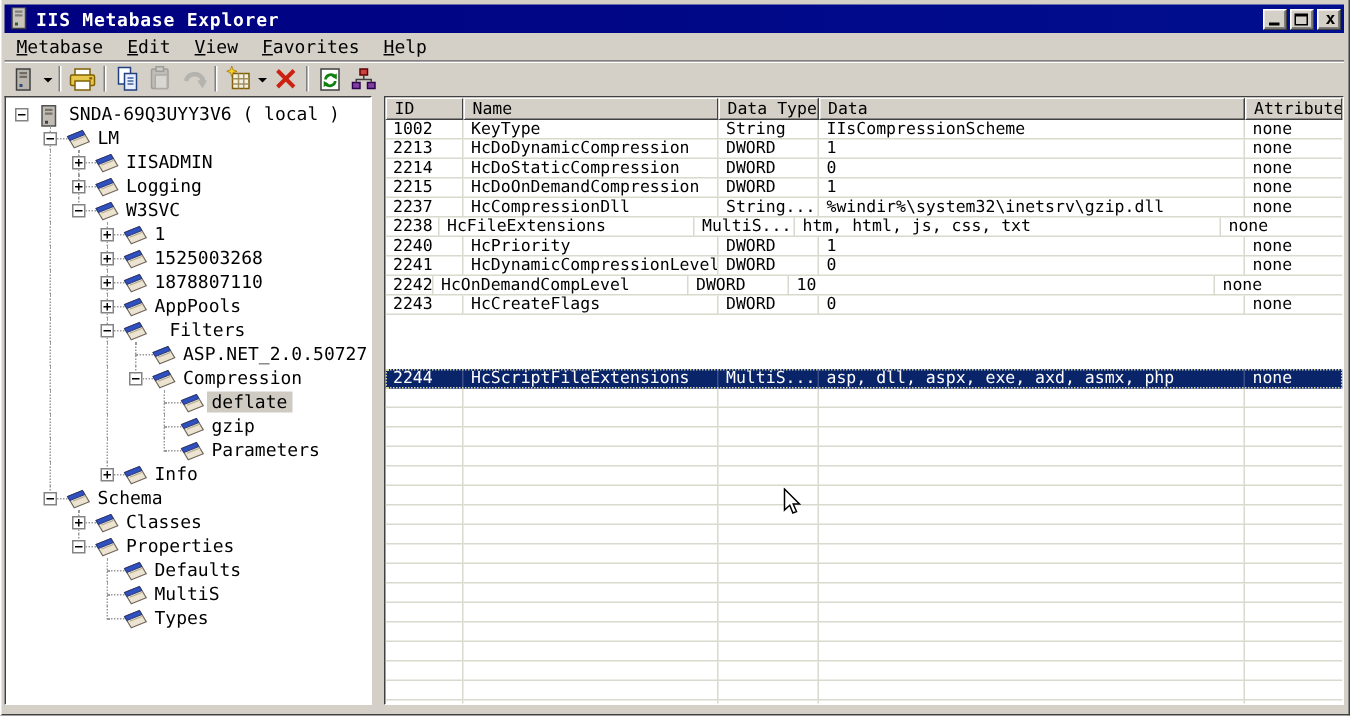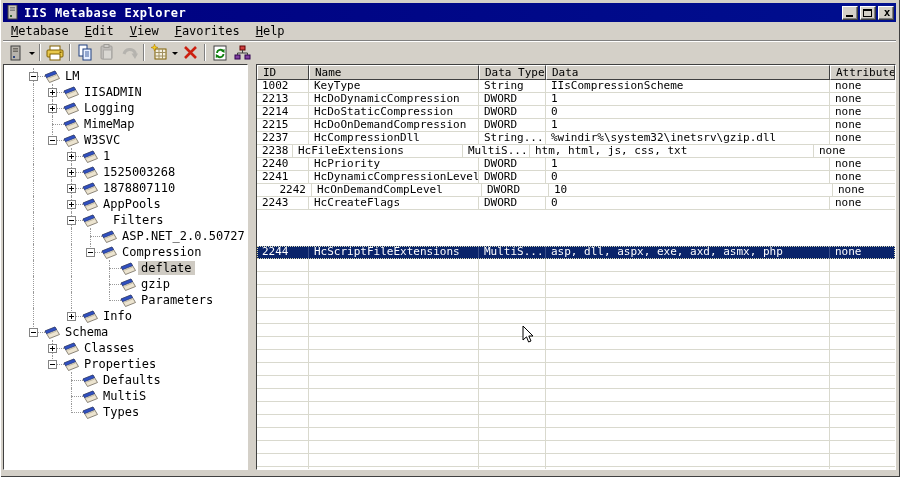--- a/index.html
+++ b/index.html
@@ -204,20 +204,30 @@
             <rect x="11" y="10" width="5" height="4" fill="#8040a0" stroke="#300050"></rect>
             <path d="M8.5 5 V8 M3.5 10 V8 H13.5 V10" fill="none" stroke="#404040"></path>
           </svg>
         </span>
       </span>
     </div>
 
   <div class="main">
     <div class="tree-panel" id="tree">
         <div class="tree-node">
+          <span class="expander minus" style="left: 4px;"></span>
+          <span class="node-icon" style="left: 18px;"><svg width="18" height="15" viewBox="0 0 18 15">
+              <rect x="4" y="0.5" width="9" height="13.5" fill="#c0bcb4" stroke="#505050"></rect>
+              <rect x="6" y="2.5" width="5" height="1.5" fill="#787468"></rect>
+              <rect x="6" y="5" width="5" height="1.5" fill="#787468"></rect>
+              <rect x="6" y="10.5" width="2" height="2" fill="#404040"></rect>
+            </svg></span>
+          <span class="node-label" style="left: 37px;">SNDA-69Q3UYY3V6 ( local )</span>
+        </div>
+        <div class="tree-node">
           <span class="guide-v" style="left: 27px;"></span>
           <span class="guide-h" style="left: 27px; width: 12px;"></span>
           <span class="expander minus" style="left: 23px;"></span>
           <span class="node-icon" style="left: 37px;"><svg width="18" height="14" viewBox="0 0 18 14">
               <polygon points="2,5 12,1 16.5,8.5 6.5,12.5" fill="#ece4d0" stroke="#70685c" stroke-width="0.8"></polygon>
               <polygon points="2,5 12,1 13.6,3.7 3.6,7.7" fill="#3050c0" stroke="#203070" stroke-width="0.6"></polygon>
               <line x1="5.5" y1="8.2" x2="13.5" y2="5" stroke="#b0a890" stroke-width="0.7"></line>
             </svg></span>
           <span class="node-label" style="left: 56px;">LM</span>
         </div>
@@ -237,31 +247,20 @@
           <span class="guide-v" style="left: 27px;"></span>
           <span class="guide-v" style="left: 46px;"></span>
           <span class="guide-h" style="left: 46px; width: 12px;"></span>
           <span class="expander plus" style="left: 42px;"></span>
           <span class="node-icon" style="left: 56px;"><svg width="18" height="14" viewBox="0 0 18 14">
               <polygon points="2,5 12,1 16.5,8.5 6.5,12.5" fill="#ece4d0" stroke="#70685c" stroke-width="0.8"></polygon>
               <polygon points="2,5 12,1 13.6,3.7 3.6,7.7" fill="#3050c0" stroke="#203070" stroke-width="0.6"></polygon>
               <line x1="5.5" y1="8.2" x2="13.5" y2="5" stroke="#b0a890" stroke-width="0.7"></line>
             </svg></span>
           <span class="node-label" style="left: 75px;">Logging</span>
-        </div>
-        <div class="tree-node">
-          <span class="guide-v" style="left: 27px;"></span>
-          <span class="guide-v" style="left: 46px;"></span>
-          <span class="guide-h" style="left: 46px; width: 12px;"></span>
-          <span class="node-icon" style="left: 56px;"><svg width="18" height="14" viewBox="0 0 18 14">
-              <polygon points="2,5 12,1 16.5,8.5 6.5,12.5" fill="#ece4d0" stroke="#70685c" stroke-width="0.8"></polygon>
-              <polygon points="2,5 12,1 13.6,3.7 3.6,7.7" fill="#3050c0" stroke="#203070" stroke-width="0.6"></polygon>
-              <line x1="5.5" y1="8.2" x2="13.5" y2="5" stroke="#b0a890" stroke-width="0.7"></line>
-            </svg></span>
-          <span class="node-label" style="left: 75px;">MimeMap</span>
         </div>
         <div class="tree-node">
           <span class="guide-v" style="left: 27px;"></span>
           <span class="guide-v half" style="left: 46px;"></span>
           <span class="guide-h" style="left: 46px; width: 12px;"></span>
           <span class="expander minus" style="left: 42px;"></span>
           <span class="node-icon" style="left: 56px;"><svg width="18" height="14" viewBox="0 0 18 14">
               <polygon points="2,5 12,1 16.5,8.5 6.5,12.5" fill="#ece4d0" stroke="#70685c" stroke-width="0.8"></polygon>
               <polygon points="2,5 12,1 13.6,3.7 3.6,7.7" fill="#3050c0" stroke="#203070" stroke-width="0.6"></polygon>
               <line x1="5.5" y1="8.2" x2="13.5" y2="5" stroke="#b0a890" stroke-width="0.7"></line>
@@ -524,21 +523,21 @@
           <span class="lv-cell grow">none</span>
         </div>
         <div class="lv-row">
           <span class="lv-cell" style="width: 52px;">2241</span>
           <span class="lv-cell" style="width: 170px;">HcDynamicCompressionLevel</span>
           <span class="lv-cell" style="width: 67px;">DWORD</span>
           <span class="lv-cell" style="width: 284px;">0</span>
           <span class="lv-cell grow">none</span>
         </div>
         <div class="lv-row">
-          <span class="lv-cell" style="width: 55px; text-align: right;">2242</span>
+          <span class="lv-cell" style="width: 32px;">2242</span>
           <span class="lv-cell" style="width: 170px;">HcOnDemandCompLevel</span>
           <span class="lv-cell" style="width: 67px;">DWORD</span>
           <span class="lv-cell" style="width: 284px;">10</span>
           <span class="lv-cell grow">none</span>
         </div>
         <div class="lv-row">
           <span class="lv-cell" style="width: 52px;">2243</span>
           <span class="lv-cell" style="width: 170px;">HcCreateFlags</span>
           <span class="lv-cell" style="width: 67px;">DWORD</span>
           <span class="lv-cell" style="width: 284px;">0</span>

